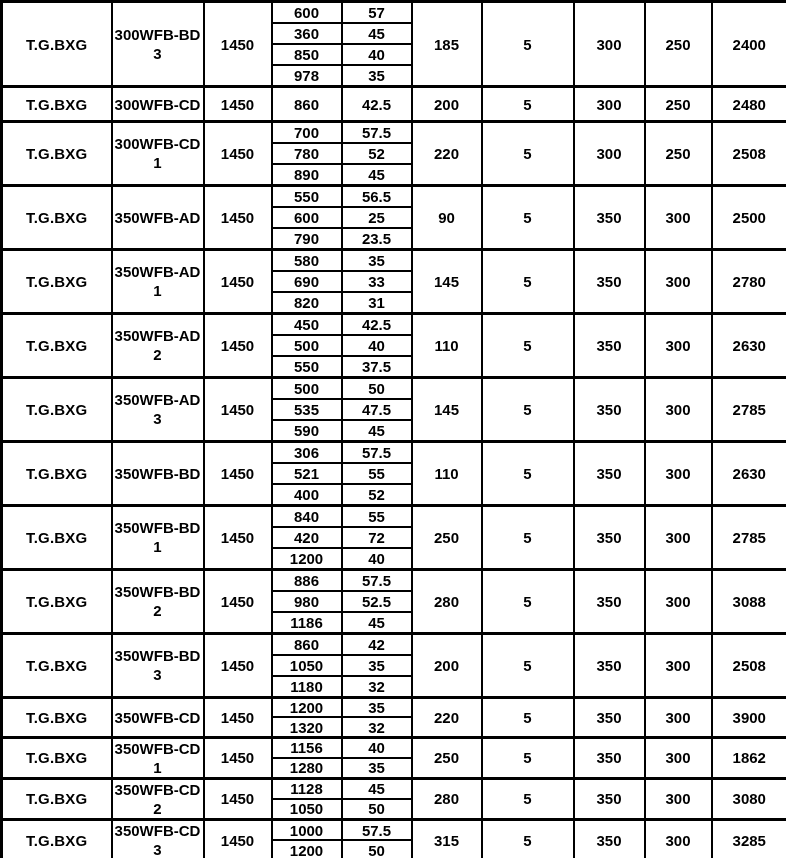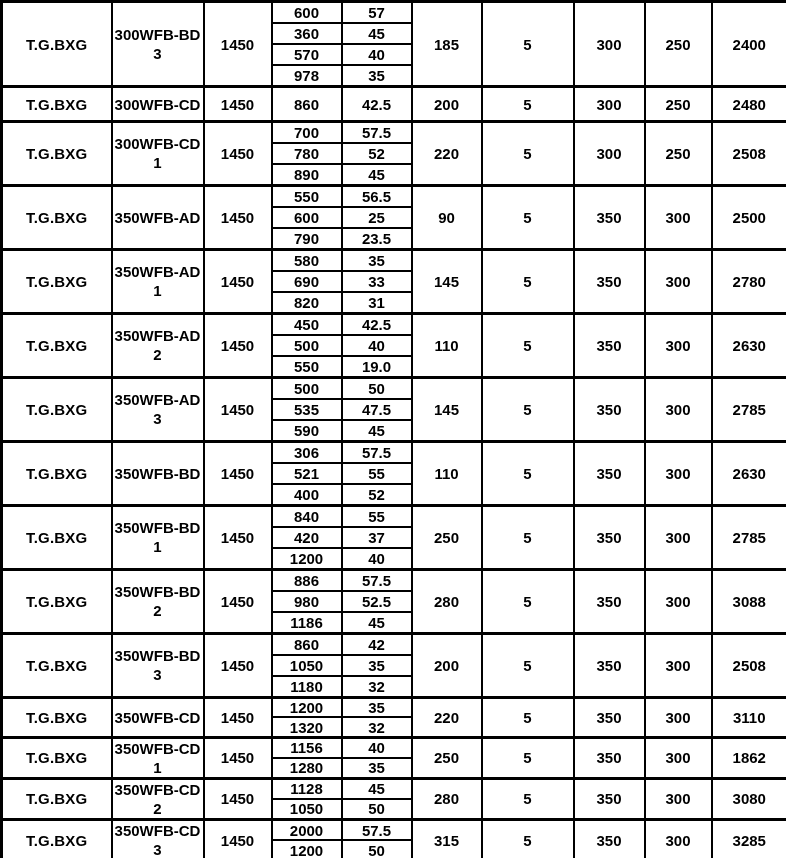--- a/index.html
+++ b/index.html
@@ -70,21 +70,21 @@
         <td rowspan="4">5</td>
         <td rowspan="4">300</td>
         <td rowspan="4">250</td>
         <td rowspan="4">2400</td>
       </tr>
       <tr style="height: 21.25px;">
         <td>360</td>
         <td>45</td>
       </tr>
       <tr style="height: 21.25px;">
-        <td>570</td>
+        <td>850</td>
         <td>40</td>
       </tr>
       <tr style="height: 21.25px;">
         <td>978</td>
         <td>35</td>
       </tr>
       <tr class="group-start" style="height: 35px;">
         <td class="cell-brand">T.G.BXG</td>
         <td class="cell-model">300WFB-CD</td>
         <td>1450</td>
@@ -167,21 +167,21 @@
         <td rowspan="3">350</td>
         <td rowspan="3">300</td>
         <td rowspan="3">2630</td>
       </tr>
       <tr style="height: 21.33px;">
         <td>500</td>
         <td>40</td>
       </tr>
       <tr style="height: 21.33px;">
         <td>550</td>
-        <td>19.0</td>
+        <td>37.5</td>
       </tr>
       <tr class="group-start" style="height: 21.33px;">
         <td rowspan="3" class="cell-brand">T.G.BXG</td>
         <td rowspan="3" class="cell-model">350WFB-AD3</td>
         <td rowspan="3">1450</td>
         <td>500</td>
         <td>50</td>
         <td rowspan="3">145</td>
         <td rowspan="3">5</td>
         <td rowspan="3">350</td>
@@ -223,21 +223,21 @@
         <td>840</td>
         <td>55</td>
         <td rowspan="3">250</td>
         <td rowspan="3">5</td>
         <td rowspan="3">350</td>
         <td rowspan="3">300</td>
         <td rowspan="3">2785</td>
       </tr>
       <tr style="height: 21.33px;">
         <td>420</td>
-        <td>37</td>
+        <td>72</td>
       </tr>
       <tr style="height: 21.33px;">
         <td>1200</td>
         <td>40</td>
       </tr>
       <tr class="group-start" style="height: 21.33px;">
         <td rowspan="3" class="cell-brand">T.G.BXG</td>
         <td rowspan="3" class="cell-model">350WFB-BD2</td>
         <td rowspan="3">1450</td>
         <td>886</td>
@@ -279,21 +279,21 @@
       <tr class="group-start" style="height: 20px;">
         <td rowspan="2" class="cell-brand">T.G.BXG</td>
         <td rowspan="2" class="cell-model">350WFB-CD</td>
         <td rowspan="2">1450</td>
         <td>1200</td>
         <td>35</td>
         <td rowspan="2">220</td>
         <td rowspan="2">5</td>
         <td rowspan="2">350</td>
         <td rowspan="2">300</td>
-        <td rowspan="2">3110</td>
+        <td rowspan="2">3900</td>
       </tr>
       <tr style="height: 20px;">
         <td>1320</td>
         <td>32</td>
       </tr>
       <tr class="group-start" style="height: 20px;">
         <td rowspan="2" class="cell-brand">T.G.BXG</td>
         <td rowspan="2" class="cell-model">350WFB-CD1</td>
         <td rowspan="2">1450</td>
         <td>1156</td>
@@ -321,21 +321,21 @@
         <td rowspan="2">3080</td>
       </tr>
       <tr style="height: 20px;">
         <td>1050</td>
         <td>50</td>
       </tr>
       <tr class="group-start" style="height: 21px;">
         <td rowspan="2" class="cell-brand">T.G.BXG</td>
         <td rowspan="2" class="cell-model">350WFB-CD3</td>
         <td rowspan="2">1450</td>
-        <td>2000</td>
+        <td>1000</td>
         <td>57.5</td>
         <td rowspan="2">315</td>
         <td rowspan="2">5</td>
         <td rowspan="2">350</td>
         <td rowspan="2">300</td>
         <td rowspan="2">3285</td>
       </tr>
       <tr style="height: 21px;">
         <td>1200</td>
         <td>50</td>

